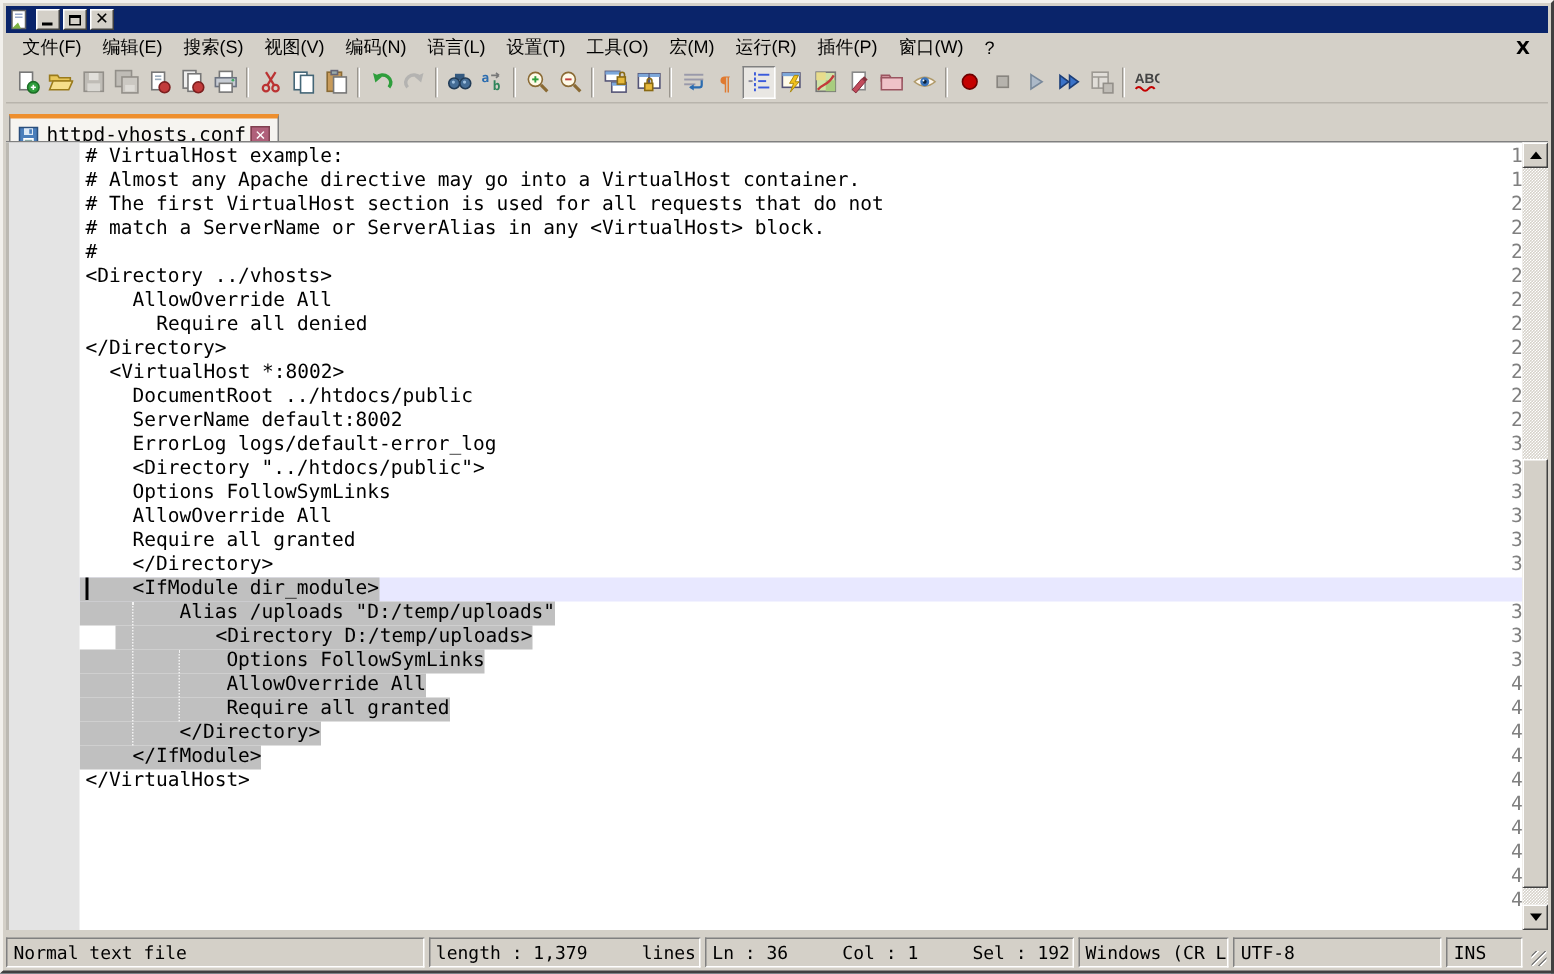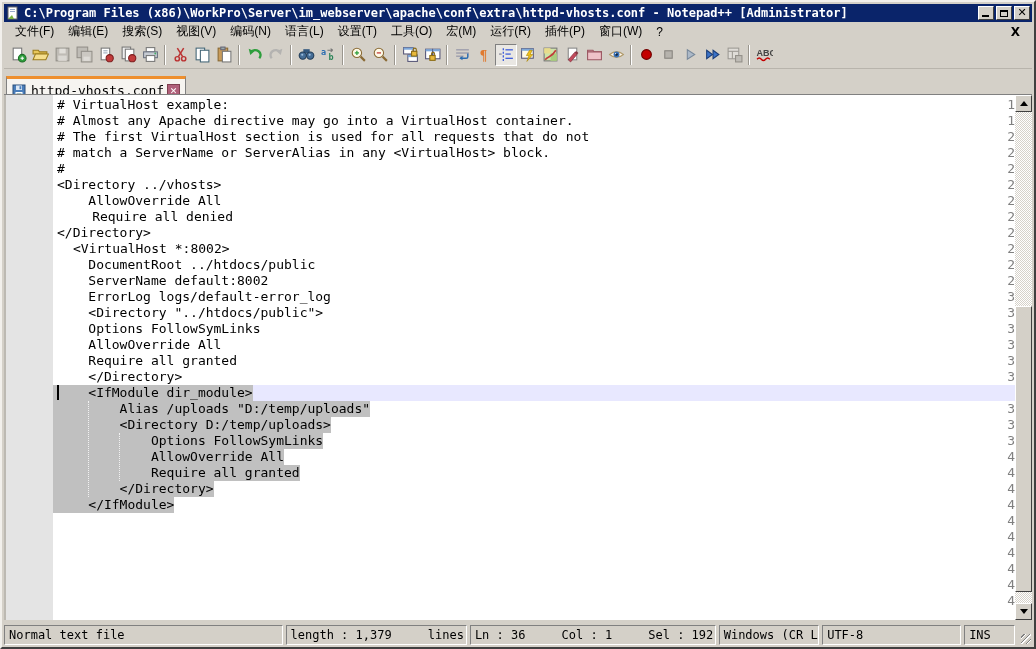--- a/index.html
+++ b/index.html
@@ -62,21 +62,20 @@
 
 <div class="window">
 
   <div class="titlebar">
     <svg class="doc-ico" viewBox="0 0 14 14">
       <rect x="2" y="1" width="9" height="12" fill="#fff" stroke="#666" stroke-width="1"></rect>
       <path d="M2 13 L6 9 L8 13 Z" fill="#7CB342"></path>
       <rect x="4" y="3" width="5" height="1" fill="#9ac"></rect>
         <rect x="4" y="5" width="5" height="1" fill="#9ac"></rect>
     </svg>
-    <div class="title-text">C:\Program Files (x86)\WorkPro\Server\im_webserver\apache\conf\extra\httpd-vhosts.conf - Notepad++ [Administrator]</div>
     <div class="winbtns">
       <div class="winbtn">
           <span class="min"></span>
         </div>
       <div class="winbtn">
           <span class="max"></span>
         </div>
       <div class="winbtn">
           <span class="cls">✕</span>
         </div>
@@ -427,21 +426,21 @@
           <div class="row">
             <span class="code-line" style="padding-left: 4px;">#</span>
           </div>
           <div class="row">
             <span class="code-line" style="padding-left: 4px;">&lt;Directory ../vhosts&gt;</span>
           </div>
           <div class="row">
             <span class="code-line" style="padding-left: 4px;">    AllowOverride All</span>
           </div>
           <div class="row">
-            <span class="code-line" style="padding-left: 0;">     Require all denied</span>
+            <span class="code-line" style="padding-left: 12px;">     Require all denied</span>
           </div>
           <div class="row">
             <span class="code-line" style="padding-left: 4px;">&lt;/Directory&gt;</span>
           </div>
           <div class="row">
             <span class="code-line" style="padding-left: 20px;">&lt;VirtualHost *:8002&gt;</span>
           </div>
           <div class="row">
             <span class="code-line" style="padding-left: 4px;">    DocumentRoot ../htdocs/public</span>
           </div>
@@ -466,36 +465,39 @@
           <div class="row">
             <span class="code-line" style="padding-left: 4px;">    &lt;/Directory&gt;</span>
           </div>
           <div class="row current">
             <span class="code-line sel" style="padding-left: 4px;">    &lt;IfModule dir_module&gt;</span>
           </div>
           <div class="row">
             <span class="code-line sel" style="padding-left: 4px;">        Alias /uploads "D:/temp/uploads"</span>
           </div>
           <div class="row">
-            <span class="code-line sel" style="padding-left: 4px;">        &lt;Directory D:/temp/uploads&gt;</span>
+            <span class="code-line sel" style="padding-left: 4px; margin-left: 24px;">        &lt;Directory D:/temp/uploads&gt;</span>
           </div>
           <div class="row">
             <span class="code-line sel" style="padding-left: 4px;">            Options FollowSymLinks</span>
           </div>
           <div class="row">
             <span class="code-line sel" style="padding-left: 4px;">            AllowOverride All</span>
           </div>
           <div class="row">
             <span class="code-line sel" style="padding-left: 4px;">            Require all granted</span>
           </div>
           <div class="row">
             <span class="code-line sel" style="padding-left: 4px;">        &lt;/Directory&gt;</span>
           </div>
           <div class="row">
             <span class="code-line sel" style="padding-left: 4px;">    &lt;/IfModule&gt;</span>
+          </div>
+          <div class="row">
+            <span class="code-line" style="padding-left: 4px;">&lt;/VirtualHost&gt;</span>
           </div>
           <div class="row">
             <span class="code-line" style="padding-left: 4px;"></span>
           </div>
           <div class="row">
             <span class="code-line" style="padding-left: 4px;"></span>
           </div>
           <div class="row">
             <span class="code-line" style="padding-left: 4px;"></span>
           </div>

